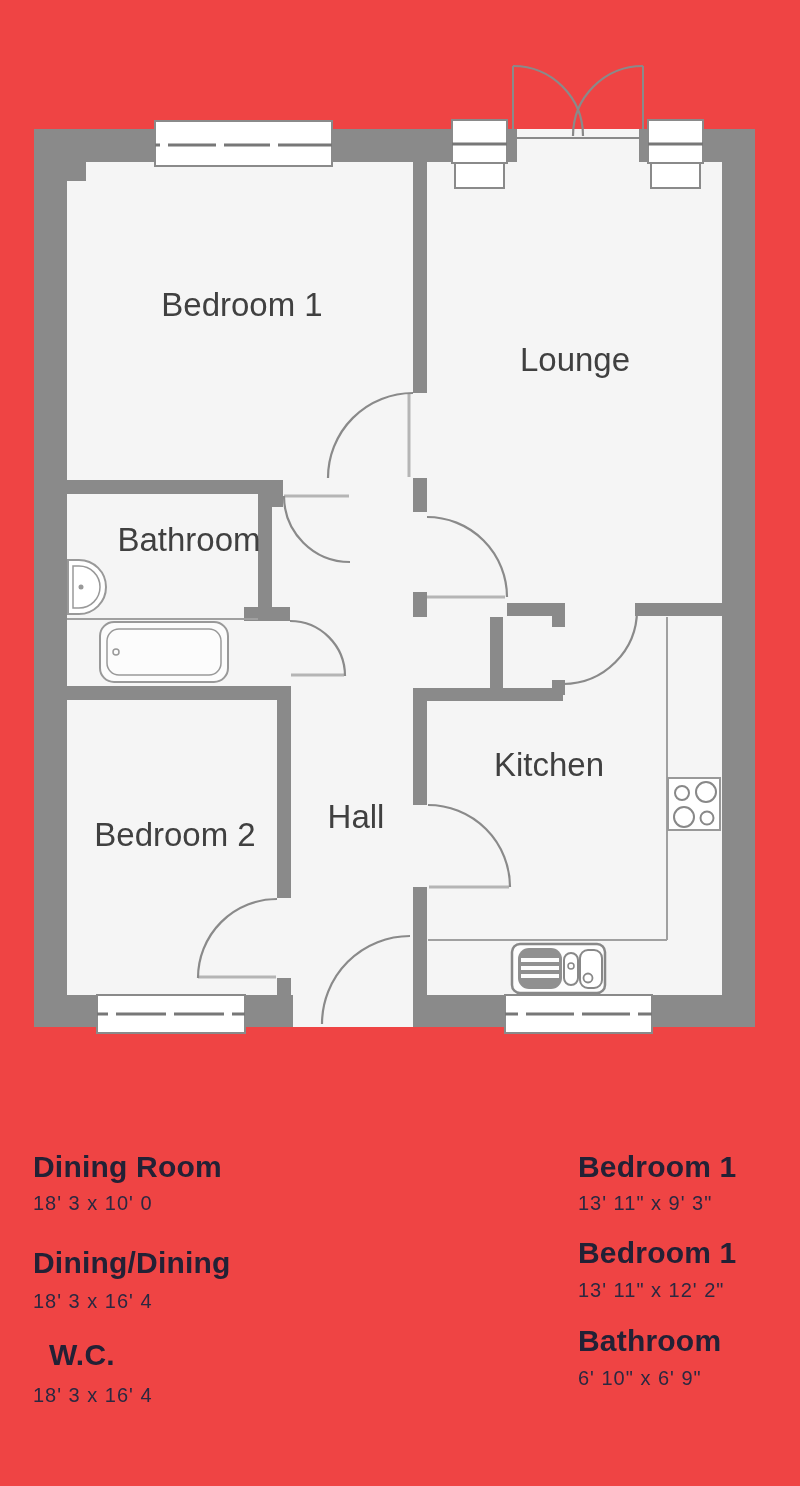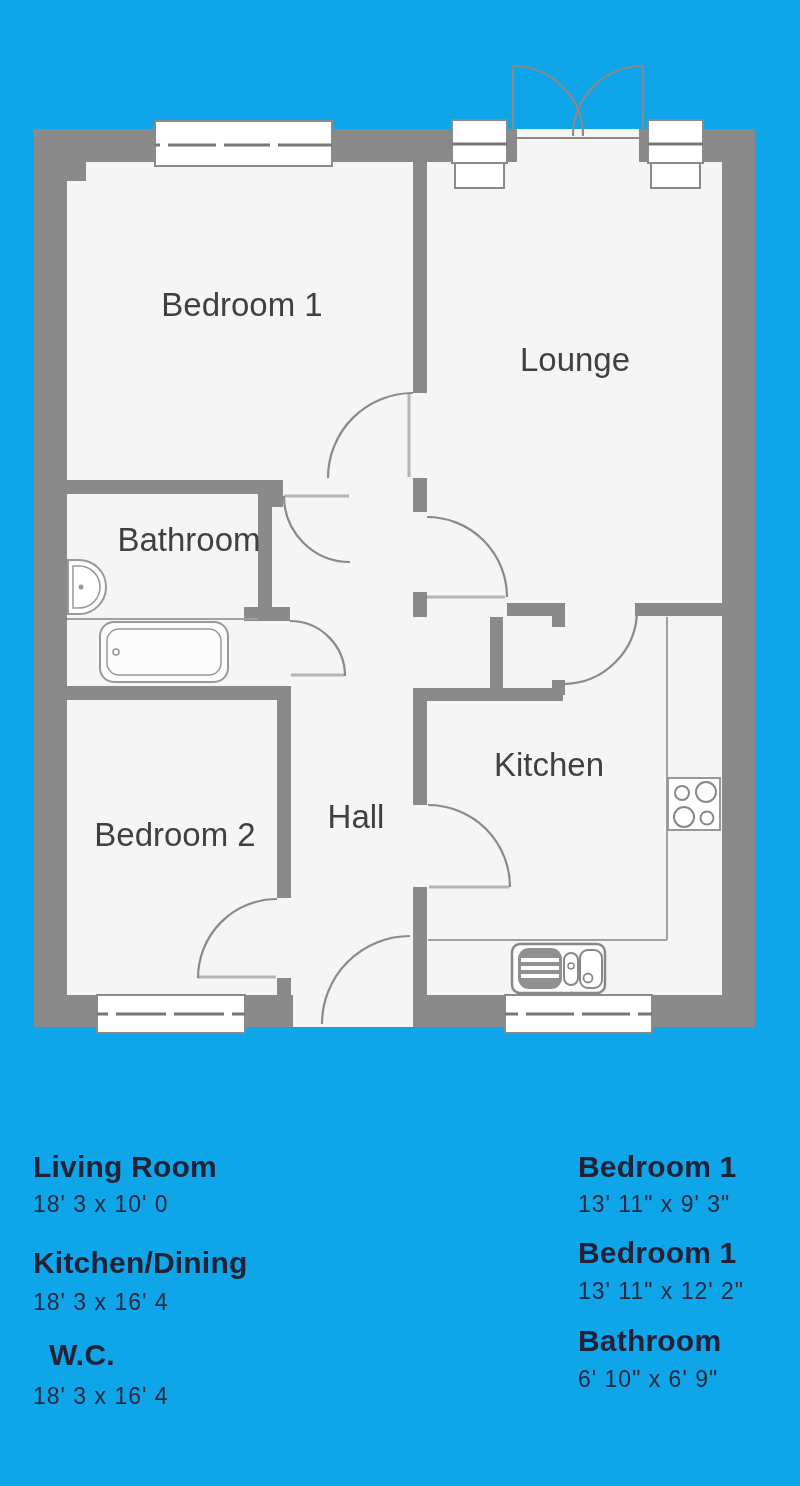--- a/index.html
+++ b/index.html
@@ -1,22 +1,22 @@
 <!DOCTYPE html>
 <html><head>
 <meta charset="utf-8">
 <style>
   html,body{margin:0;padding:0;background:#ffffff;}
-  #page{position:relative;width:800px;height:1486px;background:#0ea5e9;overflow:hidden;
+  #page{position:relative;width:800px;height:1486px;background:#ef4444;overflow:hidden;
         font-family:"Liberation Sans", sans-serif;}
   #plan-svg{position:absolute;left:0;top:0;}
   .room-label{font-family:"Liberation Sans", sans-serif;font-size:33px;font-weight:400;}
   .legend-entry{position:absolute;}
   .legend-name{font-size:30px;font-weight:700;color:#232135;letter-spacing:.2px;}
-  .legend-dims{font-size:23px;font-weight:400;color:#2b2840;letter-spacing:1px;}
+  .legend-dims{font-size:20px;font-weight:400;color:#2b2840;letter-spacing:1px;}
   .legend-name,.legend-dims{white-space:nowrap;line-height:1;}
 </style>
 </head>
 <body>
 
 <div id="page">
 
   <svg id="plan-svg" width="800" height="1120" viewBox="0 0 800 1120">
 
     <rect x="34" y="129" width="721" height="898" fill="#8a8a8a"></rect>
@@ -150,27 +150,27 @@
       <text class="room-label" x="575" y="371">Lounge</text>
       <text class="room-label" x="189" y="551">Bathroom</text>
       <text class="room-label" x="175" y="846">Bedroom 2</text>
       <text class="room-label" x="356" y="828">Hall</text>
       <text class="room-label" x="549" y="776">Kitchen</text>
     </g>
   </svg>
 
   <div>
     <div class="legend-entry" style="left:33px;top:1152px;">
-      <div class="legend-name">Living Room</div>
+      <div class="legend-name">Dining Room</div>
     </div>
     <div class="legend-entry" style="left:33px;top:1193px;">
       <div class="legend-dims">18' 3 x 10' 0</div>
     </div>
     <div class="legend-entry" style="left:33px;top:1248px;">
-      <div class="legend-name">Kitchen/Dining</div>
+      <div class="legend-name">Dining/Dining</div>
     </div>
     <div class="legend-entry" style="left:33px;top:1291px;">
       <div class="legend-dims">18' 3 x 16' 4</div>
     </div>
     <div class="legend-entry" style="left:49px;top:1340px;">
       <div class="legend-name">W.C.</div>
     </div>
     <div class="legend-entry" style="left:33px;top:1385px;">
       <div class="legend-dims">18' 3 x 16' 4</div>
     </div>

